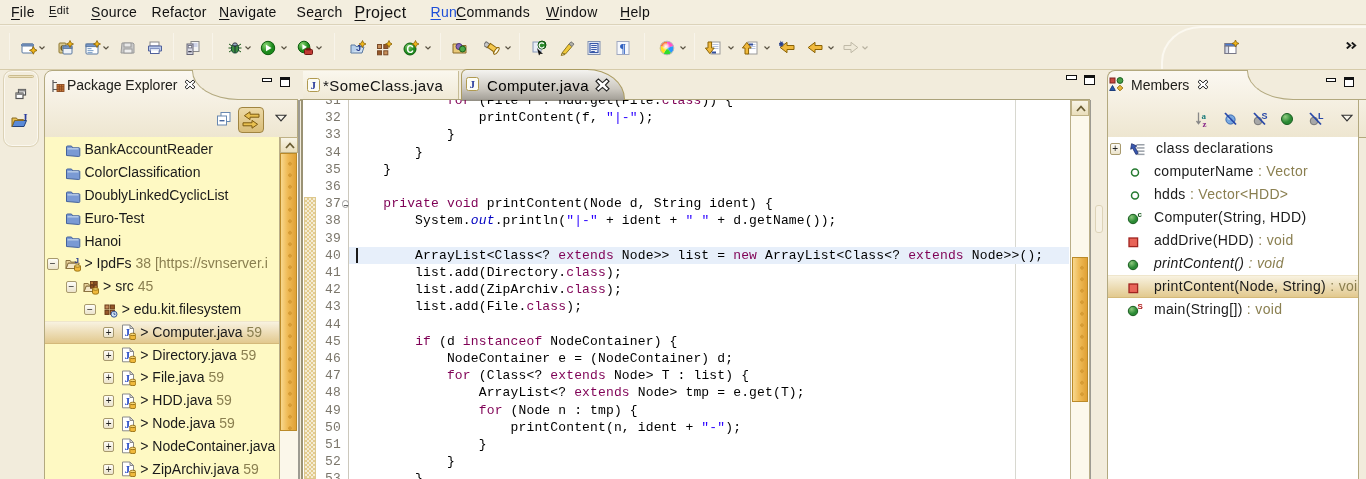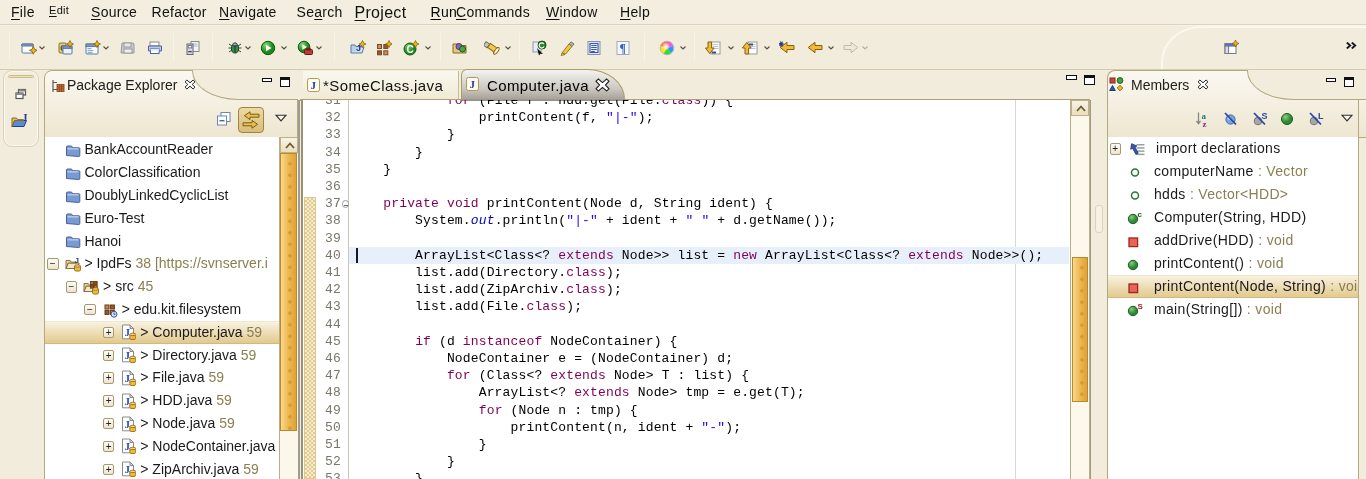--- a/index.html
+++ b/index.html
@@ -12,21 +12,21 @@
 .tx2{font-size:14px;color:#1a1a1a;white-space:pre;letter-spacing:0.33px}
 </style></head><body>
 <div style="left:0px;top:0px;width:1366px;height:25px;background:#f3eedf;"></div>
 <div style="left:11px;top:4px;height:16px;font-size:14px;letter-spacing:0.3px;color:#111;"><u style="text-decoration-thickness:1px;text-underline-offset:2px">F</u>ile</div>
 <div style="left:49px;top:4px;height:16px;font-size:11px;letter-spacing:0.3px;color:#111;"><u style="text-decoration-thickness:1px;text-underline-offset:2px">E</u>dit</div>
 <div style="left:91px;top:4px;height:16px;font-size:14px;letter-spacing:0.3px;color:#111;"><u style="text-decoration-thickness:1px;text-underline-offset:2px">S</u>ource</div>
 <div style="left:151.5px;top:4px;height:16px;font-size:14px;letter-spacing:0.3px;color:#111;">Refac<u style="text-decoration-thickness:1px;text-underline-offset:2px">t</u>or</div>
 <div style="left:219px;top:4px;height:16px;font-size:14px;letter-spacing:0.3px;color:#111;"><u style="text-decoration-thickness:1px;text-underline-offset:2px">N</u>avigate</div>
 <div style="left:296.5px;top:4px;height:16px;font-size:14px;letter-spacing:0.3px;color:#111;">Se<u style="text-decoration-thickness:1px;text-underline-offset:2px">a</u>rch</div>
 <div style="left:354.5px;top:4px;height:16px;font-size:16px;letter-spacing:0.3px;color:#111;"><u style="text-decoration-thickness:1px;text-underline-offset:2px">P</u>roject</div>
-<div style="left:417.5px;top:4px;height:16px;font-size:14px;letter-spacing:0.3px;color:#000000;padding-left:13px;"><u style="text-decoration-thickness:1px;text-underline-offset:2px">R</u>un</div>
+<div style="left:417.5px;top:4px;height:16px;font-size:14px;letter-spacing:0.3px;color:#1d4ed8;padding-left:13px;"><u style="text-decoration-thickness:1px;text-underline-offset:2px">R</u>un</div>
 <div style="left:456px;top:4px;height:16px;font-size:14px;letter-spacing:0.3px;color:#111;"><u style="text-decoration-thickness:1px;text-underline-offset:2px">C</u>ommands</div>
 <div style="left:546px;top:4px;height:16px;font-size:14px;letter-spacing:0.3px;color:#111;"><u style="text-decoration-thickness:1px;text-underline-offset:2px">W</u>indow</div>
 <div style="left:620px;top:4px;height:16px;font-size:14px;letter-spacing:0.3px;color:#111;"><u style="text-decoration-thickness:1px;text-underline-offset:2px">H</u>elp</div>
 <div style="left:0px;top:24px;width:1366px;height:1px;background:#dcd3ba;"></div>
 <div style="left:0px;top:25px;width:1366px;height:1px;background:#f7f3e8;"></div>
 <div style="left:0px;top:26px;width:1366px;height:43px;background:#f2ecdc;"></div>
 <div style="left:8.8px;top:33px;width:1px;height:27px;background:#cbbe98;border-right:1px solid #f8f4ea;"></div>
 <div style="left:172.8px;top:33px;width:1px;height:27px;background:#cbbe98;border-right:1px solid #f8f4ea;"></div>
 <div style="left:211.6px;top:33px;width:1px;height:27px;background:#cbbe98;border-right:1px solid #f8f4ea;"></div>
 <div style="left:334px;top:33px;width:1px;height:27px;background:#cbbe98;border-right:1px solid #f8f4ea;"></div>
@@ -406,21 +406,21 @@
       <path d="M18 4.2 v3 H9 v2.4 L3.4 5.7 L9 1.8 v2.4 Z" fill="#e8c050" stroke="#7c5a10" stroke-width="1"></path>
       <path d="M2 12.8 v3 H11 v2.4 L16.6 14.3 L11 10.4 v2.4 Z" fill="#e8c050" stroke="#7c5a10" stroke-width="1"></path>
     </svg>
   </div>
 <div style="left:274.5px;top:113.5px;width:12px;height:8px;">
     <svg width="12" height="8" viewBox="0 0 12 8" style="position:absolute;">
       <path d="M1 1.2 H11 L6 6.8 Z" fill="#f8f5ea" stroke="#333" stroke-width="1.1"></path>
     </svg>
   </div>
 <div style="left:44px;top:100px;width:1px;height:379px;background:#b3a97f;"></div>
-<div class="pkgtree" style="left:45px;top:137px;width:233.5px;height:342px;background:#ffffff;overflow:hidden;">
+<div class="pkgtree" style="left:45px;top:137px;width:233.5px;height:342px;background:#fef9c3;overflow:hidden;">
     <div style="left:0;top:184.0px;width:233.5px;height:22.8px;background:linear-gradient(#f8f2e0,#e2c98e);border-top:1px solid #efe6cc;border-bottom:1px solid #d4b97a;"></div>
     <div style="left:19.5px;top:5.0px;width:16px;height:16px;">
       <svg width="16" height="16" viewBox="0 0 16 16" style="position:absolute;">
         <path d="M1.5 13.5 V5 a1 1 0 0 1 1 -1 h4 l1.2 1.8 h6.3 a0.8 0.8 0 0 1 0.8 0.8 v6.9 a1 1 0 0 1 -1 1 z" fill="#7a9ad4" stroke="#44629c"></path>
         <path d="M2.5 6.8 h11" stroke="#b8cce8" stroke-width="1.4"></path>
       </svg>
     </div>
     <div class="tx" style="left:39.5px;top:4.4px;height:17px;line-height:17px;">BankAccountReader</div>
     <div style="left:19.5px;top:27.8px;width:16px;height:16px;">
       <svg width="16" height="16" viewBox="0 0 16 16" style="position:absolute;">
@@ -757,21 +757,21 @@
       <svg width="16" height="16" viewBox="0 0 16 16" style="position:absolute;">
         <g fill="#9aa0a8">
           <rect x="6.5" y="3" width="8" height="1.5"></rect>
           <rect x="6.5" y="6.2" width="8" height="1.5"></rect>
           <rect x="6.5" y="9.4" width="8" height="1.5"></rect>
           <rect x="6.5" y="12.6" width="8" height="1.5"></rect>
         </g>
         <path d="M3.2 13.5 V6.5 h-2.2 L4.4 2 L8 6.5 h-2.2 v7 Z" fill="#3858b0" stroke="#1c2c6c" stroke-width="0.7" transform="rotate(-28 4.4 8)"></path>
       </svg>
     </div>
-    <div class="tx2" style="left:48px;top:3.2px;height:17px;line-height:17px;">import declarations</div>
+    <div class="tx2" style="left:48px;top:3.2px;height:17px;line-height:17px;">class declarations</div>
     <div style="left:19px;top:26.8px;width:16px;height:16px;">
       <svg width="16" height="16" viewBox="0 0 16 16" style="position:absolute;">
         <circle cx="8" cy="8.5" r="3.5" fill="#fff" stroke="#257a30" stroke-width="1.5"></circle>
       </svg>
     </div>
     <div class="tx2" style="left:46px;top:26.2px;height:17px;line-height:17px;">computerName<span class="oli"> : Vector</span></div>
     <div style="left:19px;top:49.7px;width:16px;height:16px;">
       <svg width="16" height="16" viewBox="0 0 16 16" style="position:absolute;">
         <circle cx="8" cy="8.5" r="3.5" fill="#fff" stroke="#257a30" stroke-width="1.5"></circle>
       </svg>
@@ -800,21 +800,21 @@
       <svg width="16" height="16" viewBox="0 0 16 16" style="position:absolute;">
         <defs>
           <radialGradient id="mb" cx="0.35" cy="0.3">
             <stop offset="0" stop-color="#8cc87c"></stop>
             <stop offset="1" stop-color="#2a8a34"></stop>
           </radialGradient>
         </defs>
         <circle cx="6" cy="9" r="4.7" fill="url(#mb)" stroke="#1a5c20"></circle>
       </svg>
     </div>
-    <div class="tx2" style="left:46px;top:118.0px;height:17px;line-height:17px;">printContent()<span class="oli"> : void</span></div>
+    <div class="tx2" style="left:46px;top:118.0px;height:17px;line-height:17px;font-style:italic;">printContent()<span class="oli"> : void</span></div>
     <div style="left:19px;top:141.5px;width:16px;height:16px;">
       <svg width="16" height="16" viewBox="0 0 16 16" style="position:absolute;">
         <rect x="2" y="5" width="8.6" height="8.6" fill="#e86458" stroke="#a02420" stroke-width="1.3"></rect>
       </svg>
     </div>
     <div class="tx2" style="left:46px;top:140.9px;height:17px;line-height:17px;">printContent(Node, String)<span class="oli"> : void</span></div>
     <div style="left:19px;top:164.5px;width:16px;height:16px;">
       <svg width="16" height="16" viewBox="0 0 16 16" style="position:absolute;">
         <defs>
           <radialGradient id="mb" cx="0.35" cy="0.3">

